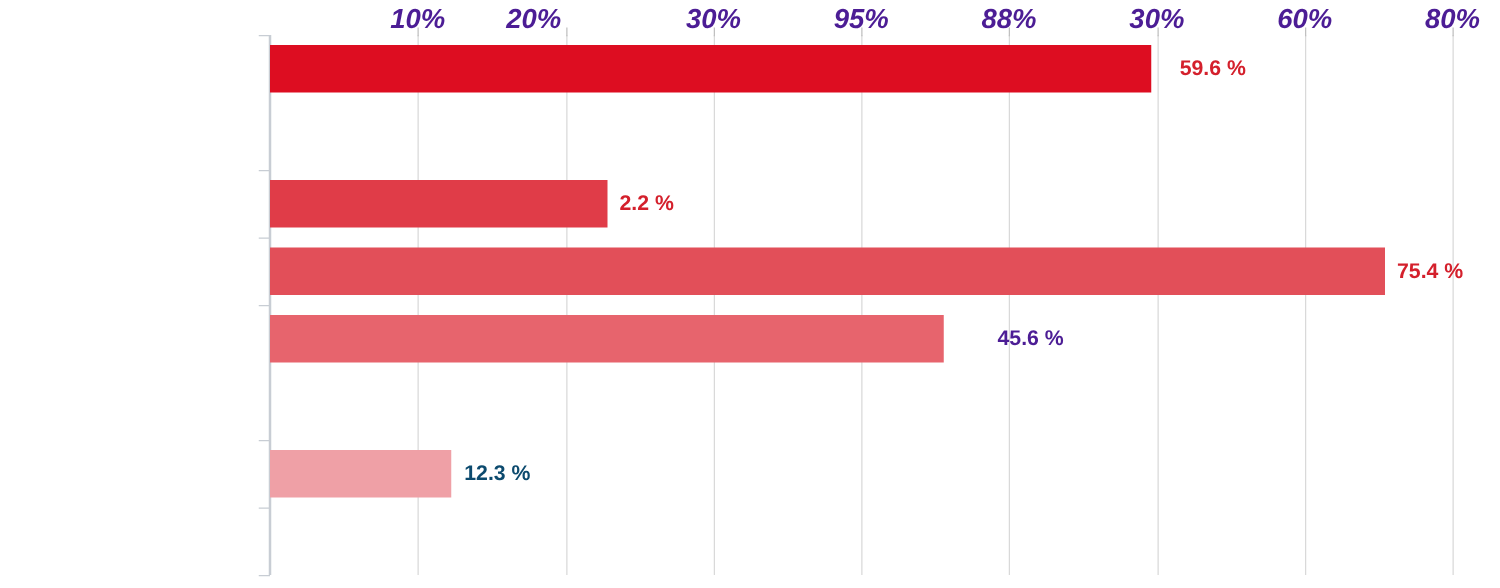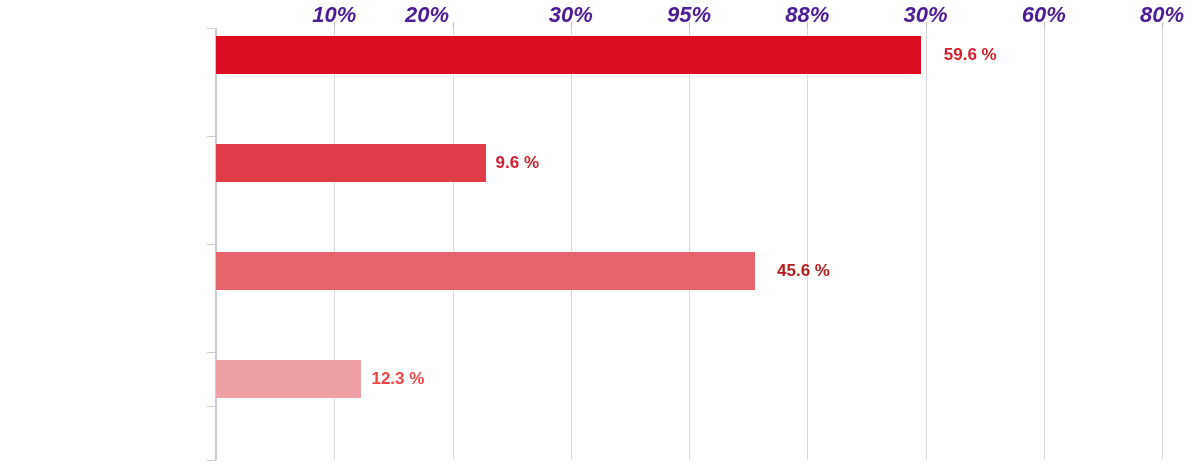--- a/index.html
+++ b/index.html
@@ -120,31 +120,36 @@
       <div class="gridline" style="left: 827.75px;"></div>
       <div class="gridline" style="left: 946px;"></div>
       <div class="row" style="top: 0px;">
         <div class="tick-y" style="top: 0px;"></div>
         <div class="bar" style="width: 704.77px; background: rgb(221, 13, 33);"></div>
         <div class="bar-value" style="left: 714.77px; color: rgb(212, 32, 44); margin-left: 13px;">59.6 %</div>
       </div>
       <div class="row" style="top: 108px;">
         <div class="tick-y" style="top: 0px;"></div>
         <div class="bar" style="width: 269.61px; background: rgb(224, 60, 72);"></div>
-        <div class="bar-value" style="left: 279.61px; color: rgb(212, 32, 44);">9.6 %</div>
+        <div class="bar-value" style="left: 279.61px; color: rgb(212, 32, 44);">2.2 %</div>
+      </div>
+      <div class="row" style="top: 162px;">
+        <div class="tick-y" style="top: 0px;"></div>
+        <div class="bar" style="width: 891.605px; background: rgb(226, 79, 89);"></div>
+        <div class="bar-value" style="left: 901.605px; color: rgb(212, 32, 44);">75.4 %</div>
       </div>
       <div class="row" style="top: 216px;">
         <div class="tick-y" style="top: 0px;"></div>
         <div class="bar" style="width: 539.22px; background: rgb(231, 100, 109);"></div>
-        <div class="bar-value" style="left: 561px; color: #b91c1c;">45.6 %</div>
+        <div class="bar-value" style="left: 582px; color: #4c1d95;">45.6 %</div>
       </div>
       <div class="row" style="top: 324px;">
         <div class="tick-y" style="top: 0px;"></div>
         <div class="bar" style="width: 145.447px; background: rgb(239, 160, 166);"></div>
-        <div class="bar-value" style="left: 155.447px; color: #ef4444;">12.3 %</div>
+        <div class="bar-value" style="left: 155.447px; color: #0c4a6e;">12.3 %</div>
       </div>
       <div class="row" style="top: 378px;">
         <div class="tick-y" style="top: 0px;"></div>
       </div>
       <div class="tick-y" style="top: 432px;"></div>
     </div>
 <div class="xtick-label" style="left: 334.25px;">10%</div>
     <div class="xtick-mark" style="left: 334.25px;"></div>
     <div class="xtick-label" style="left: 427px;">20%</div>
     <div class="xtick-mark" style="left: 452.5px;"></div>

